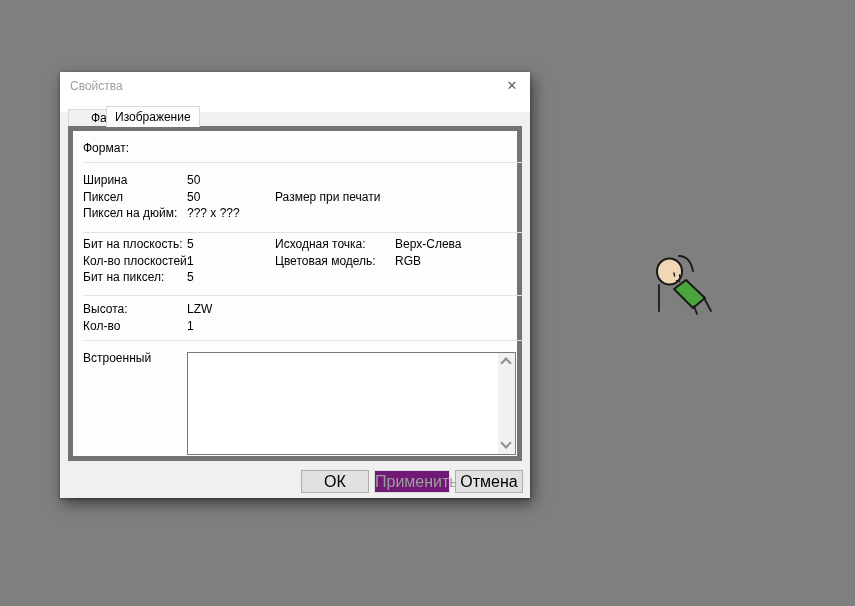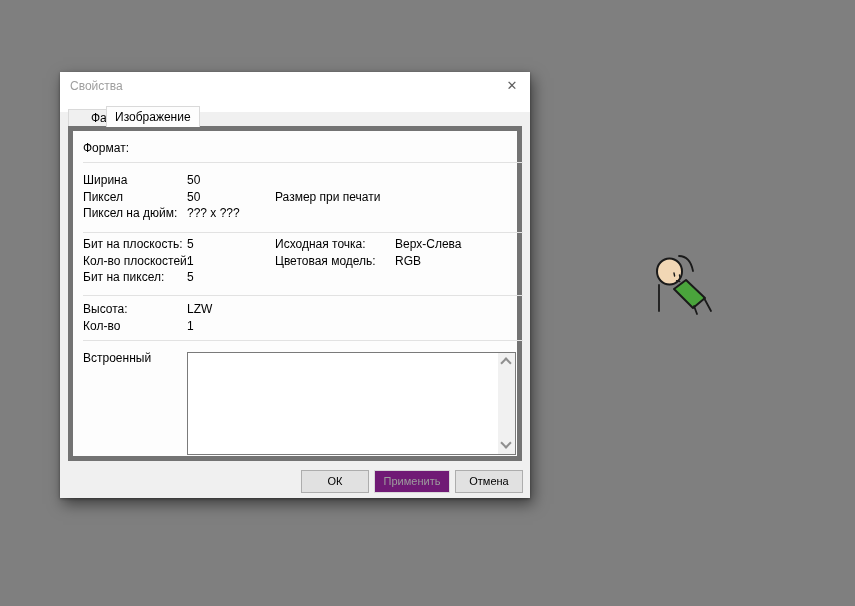--- a/index.html
+++ b/index.html
@@ -115,21 +115,21 @@
   }
   .chev.up   { top: 6px;  transform: rotate(-45deg); }
   .chev.down { top: 2px;  transform: rotate(135deg); }
   
   .btn {
     position: absolute;
     top: 398px; height: 23px;
     background: #e1e1e1;
     border: 1px solid #adadad;
     font-family: "Liberation Sans", sans-serif;
-    font-size: 11px;
+    font-size: 16px;
     text-align: center;
     line-height: 21px;
     color: #000;
   }
   .btn.ok     { left: 241px; width: 68px; }
   .btn.apply  { left: 314px; width: 76px; background: #701a75; border-color: #d8d8d8; color: #9d9d9d; }
   .btn.cancel { left: 395px; width: 68px; }
   
   .character {
     position: absolute;

